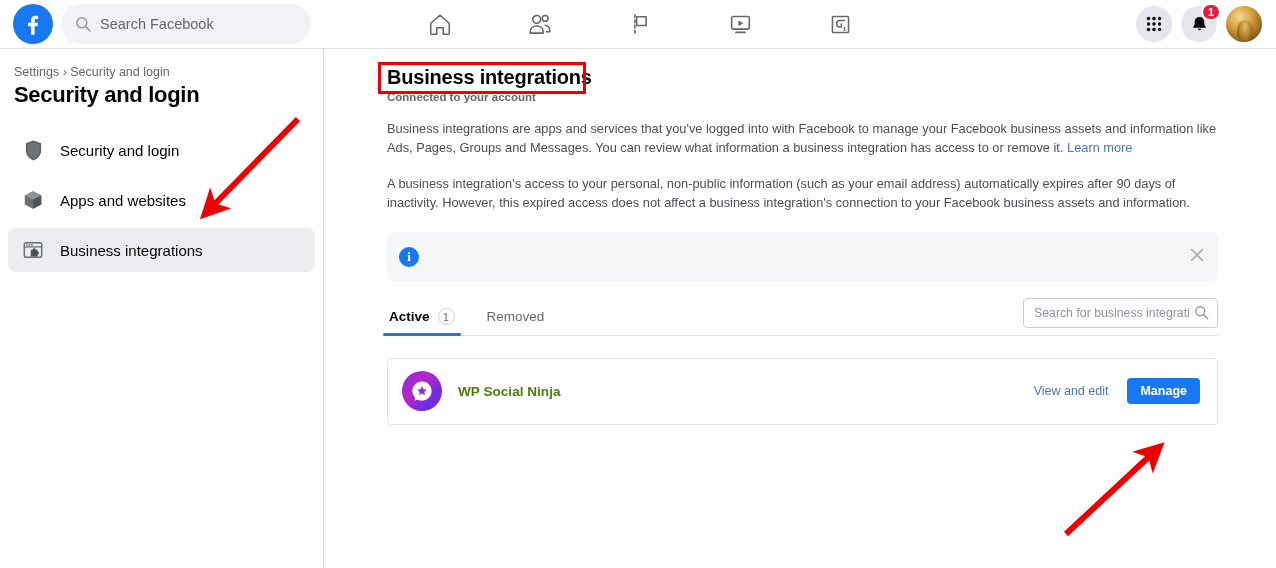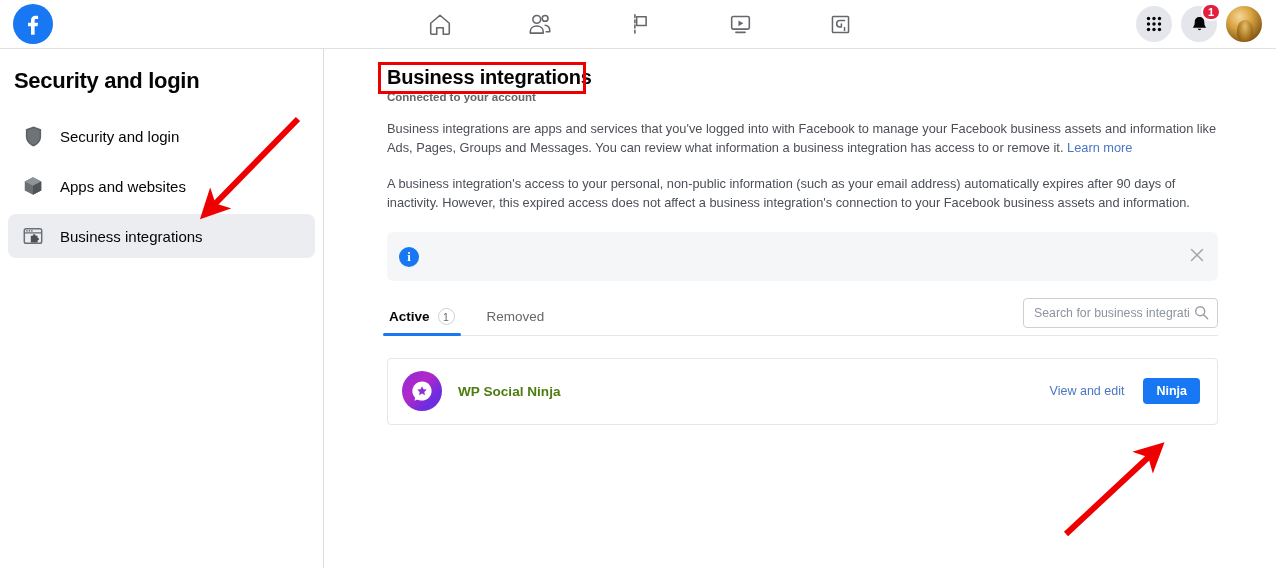--- a/index.html
+++ b/index.html
@@ -204,20 +204,27 @@
 <div id="app">
 
   <div class="topbar">
 
     <div class="fb-logo">
       <svg width="26" height="26" viewBox="0 0 24 24" aria-hidden="true">
         <path fill="#ffffff" d="M13.5 22v-8h2.7l.4-3.1h-3.1V8.9c0-.9.25-1.5 1.55-1.5h1.65V4.6c-.3 0-1.3-.13-2.45-.13-2.43 0-4.1 1.48-4.1 4.2v2.23H7.4V14h2.75v8h3.35z"></path>
       </svg>
     </div>
 
+    <div class="search-pill">
+      <svg class="sicon" viewBox="0 0 16 16">
+        <circle cx="6.8" cy="6.8" r="5" fill="none" stroke="#606770" stroke-width="1.6"></circle>
+        <line x1="10.6" y1="10.6" x2="15" y2="15" stroke="#606770" stroke-width="1.6" stroke-linecap="round"></line>
+      </svg>
+      <span class="splaceholder">Search Facebook</span>
+    </div>
 
     <div class="nav-center">
       <div class="nav-item">
         <svg width="26" height="26" viewBox="0 0 28 28">
           <path d="M4 13.2 14 4.6l10 8.6V24a1 1 0 0 1-1 1h-5.5v-7h-7v7H5a1 1 0 0 1-1-1V13.2z" fill="none" stroke="#65676b" stroke-width="1.7" stroke-linejoin="round"></path>
         </svg>
       </div>
       <div class="nav-item">
         <svg width="28" height="26" viewBox="0 0 30 28">
           <circle cx="11.5" cy="9" r="4.2" fill="none" stroke="#65676b" stroke-width="1.7"></circle>
@@ -269,20 +276,21 @@
           <path d="M10 2.2c-2.9 0-5 2.2-5 5.1 0 3.6-1.1 4.6-1.7 5.3-.25.3-.05.8.35.8h12.7c.4 0 .6-.5.35-.8-.6-.7-1.7-1.7-1.7-5.3 0-2.9-2.1-5.1-5-5.1z" fill="#050505"></path>
           <path d="M8.1 14.6a1.95 1.95 0 0 0 3.8 0z" fill="#050505"></path>
         </svg>
         <span class="badge">1</span>
       </div>
       <div class="avatar"></div>
     </div>
   </div>
 
   <div class="sidebar">
+    <div class="breadcrumb">Settings › Security and login</div>
     <div class="side-title">Security and login</div>
 
     <div class="side-list">
 
       <div class="side-item">
         <span class="side-ico">
           <svg width="21" height="23" viewBox="0 0 22 24">
             <path d="M11 1.6 19 4.5v7.3c0 5.3-3.4 8.9-8 10.6-4.6-1.7-8-5.3-8-10.6V4.5z" fill="#5d6266"></path>
             <path d="M11 3.4 17.3 5.6v6.2c0 4.3-2.7 7.2-6.3 8.7-3.6-1.5-6.3-4.4-6.3-8.7V5.6z" fill="#6e7377"></path>
           </svg>
@@ -363,21 +371,21 @@
       <span class="app-ico">
         <svg width="26" height="26" viewBox="0 0 26 26">
           <path d="M13 3.4a9.6 9.6 0 1 1-6.9 16.3l-.5 3.1 2.9-1.3A9.6 9.6 0 0 1 13 3.4z" fill="#ffffff"></path>
           <path d="M13 8.2l1.45 2.95 3.25.47-2.35 2.29.55 3.24L13 15.42l-2.9 1.73.55-3.24-2.35-2.29 3.25-.47z" fill="#8b2fd6"></path>
         </svg>
       </span>
       <span class="app-meta">
         <span class="app-name">WP Social Ninja</span>
       </span>
       <span class="view-edit">View and edit</span>
-      <button class="remove-btn">Ninja</button>
+      <button class="remove-btn">Manage</button>
     </div>
   </div>
 
   <div class="anno anno-box"></div>
 
   <svg class="anno anno-svg">
     <defs>
       <marker id="ah" markerWidth="5" markerHeight="5" refX="2.6" refY="2.5" orient="auto">
         <path d="M0,0 L5,2.5 L0,5 L1.3,2.5 z" fill="#ee0000"></path>
       </marker>

